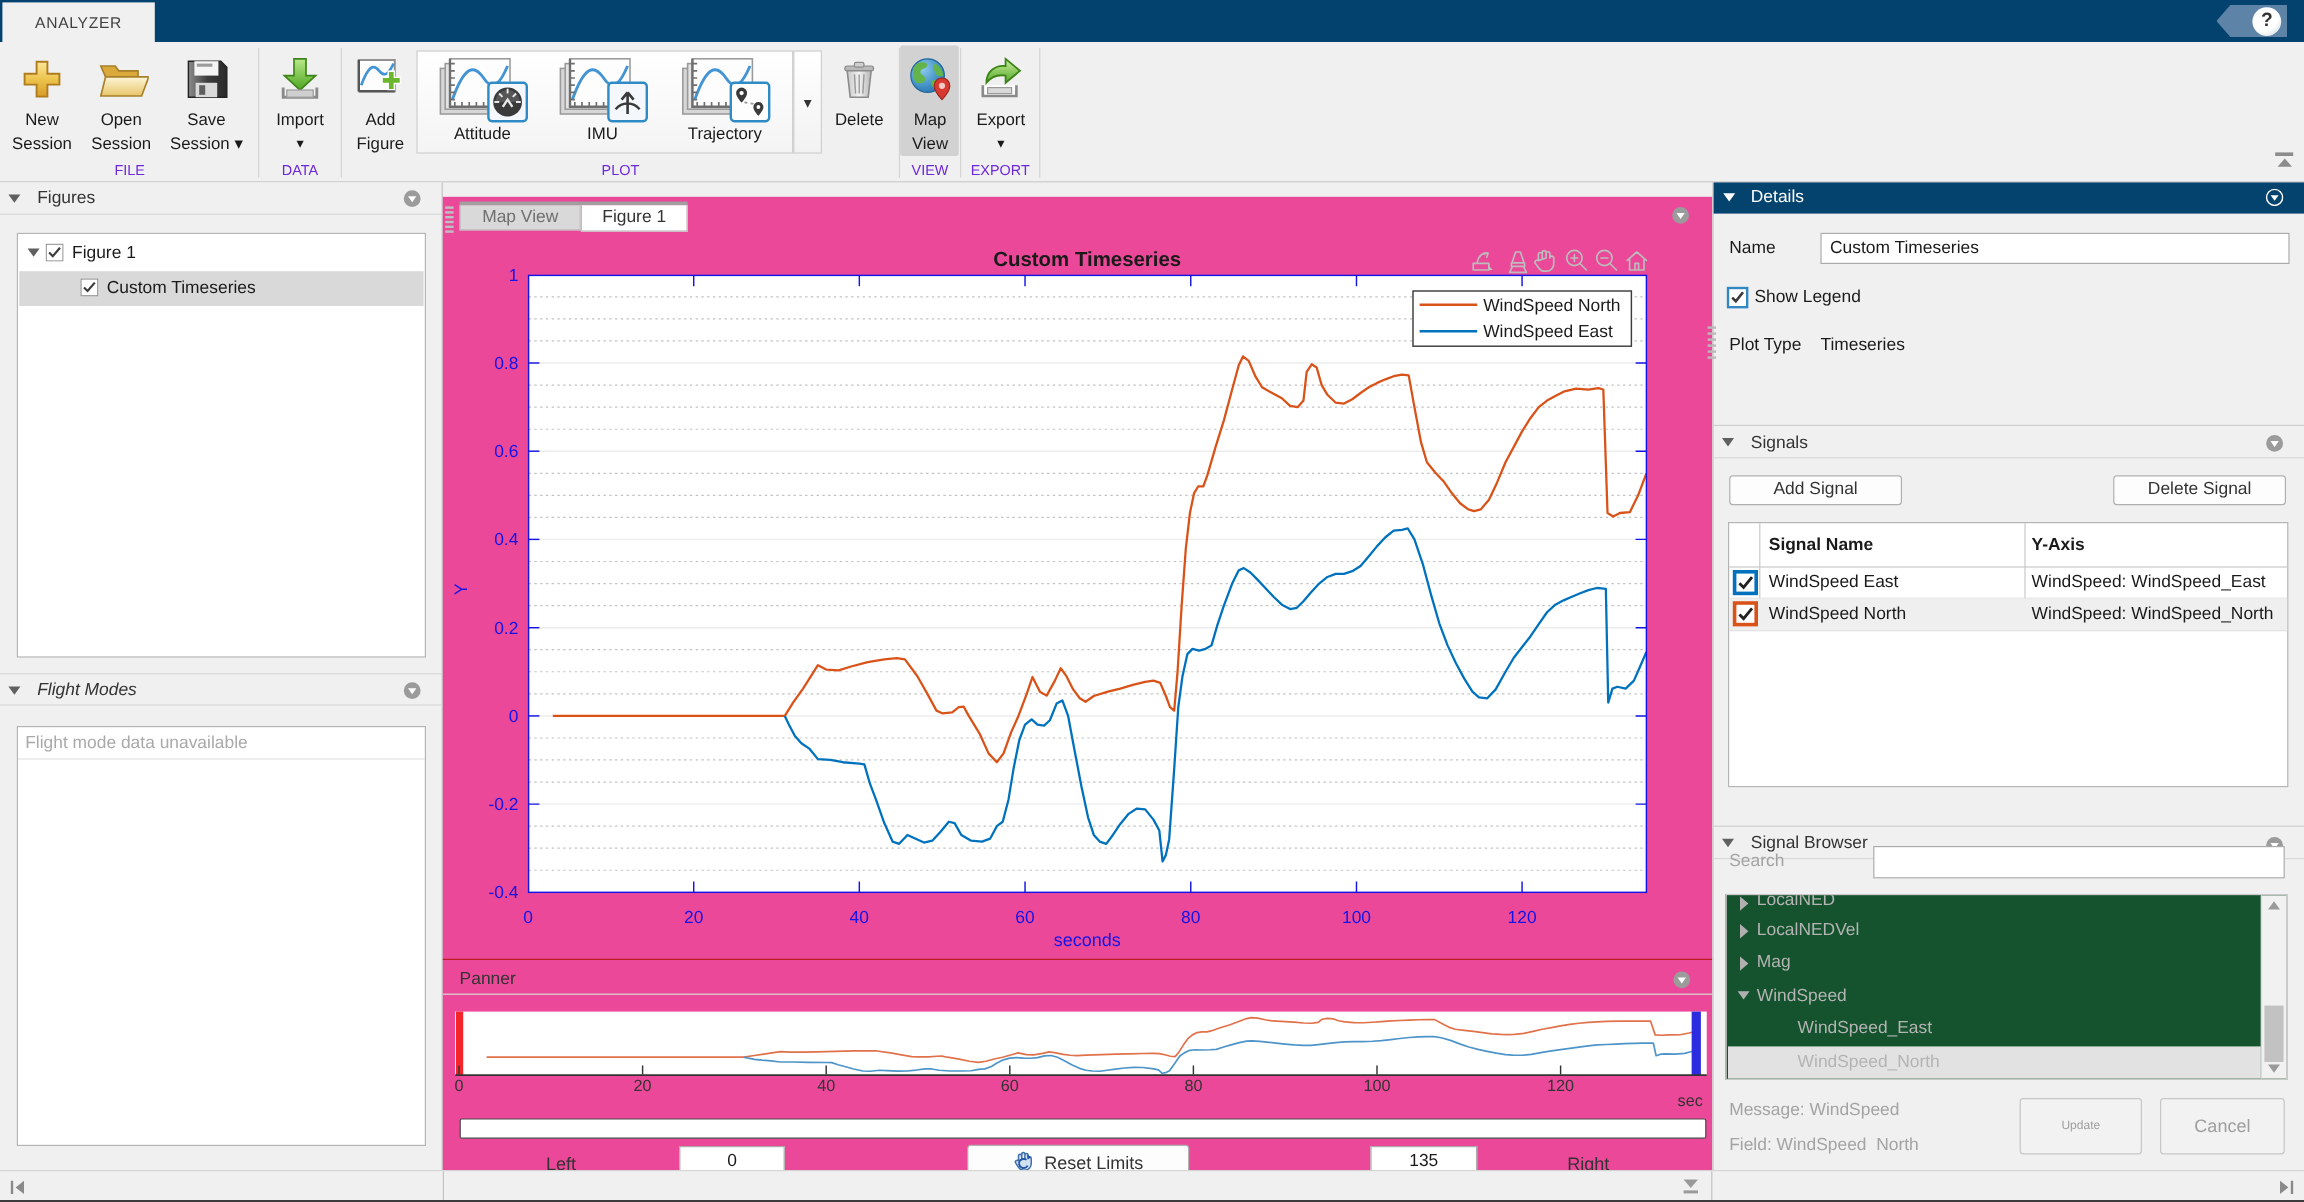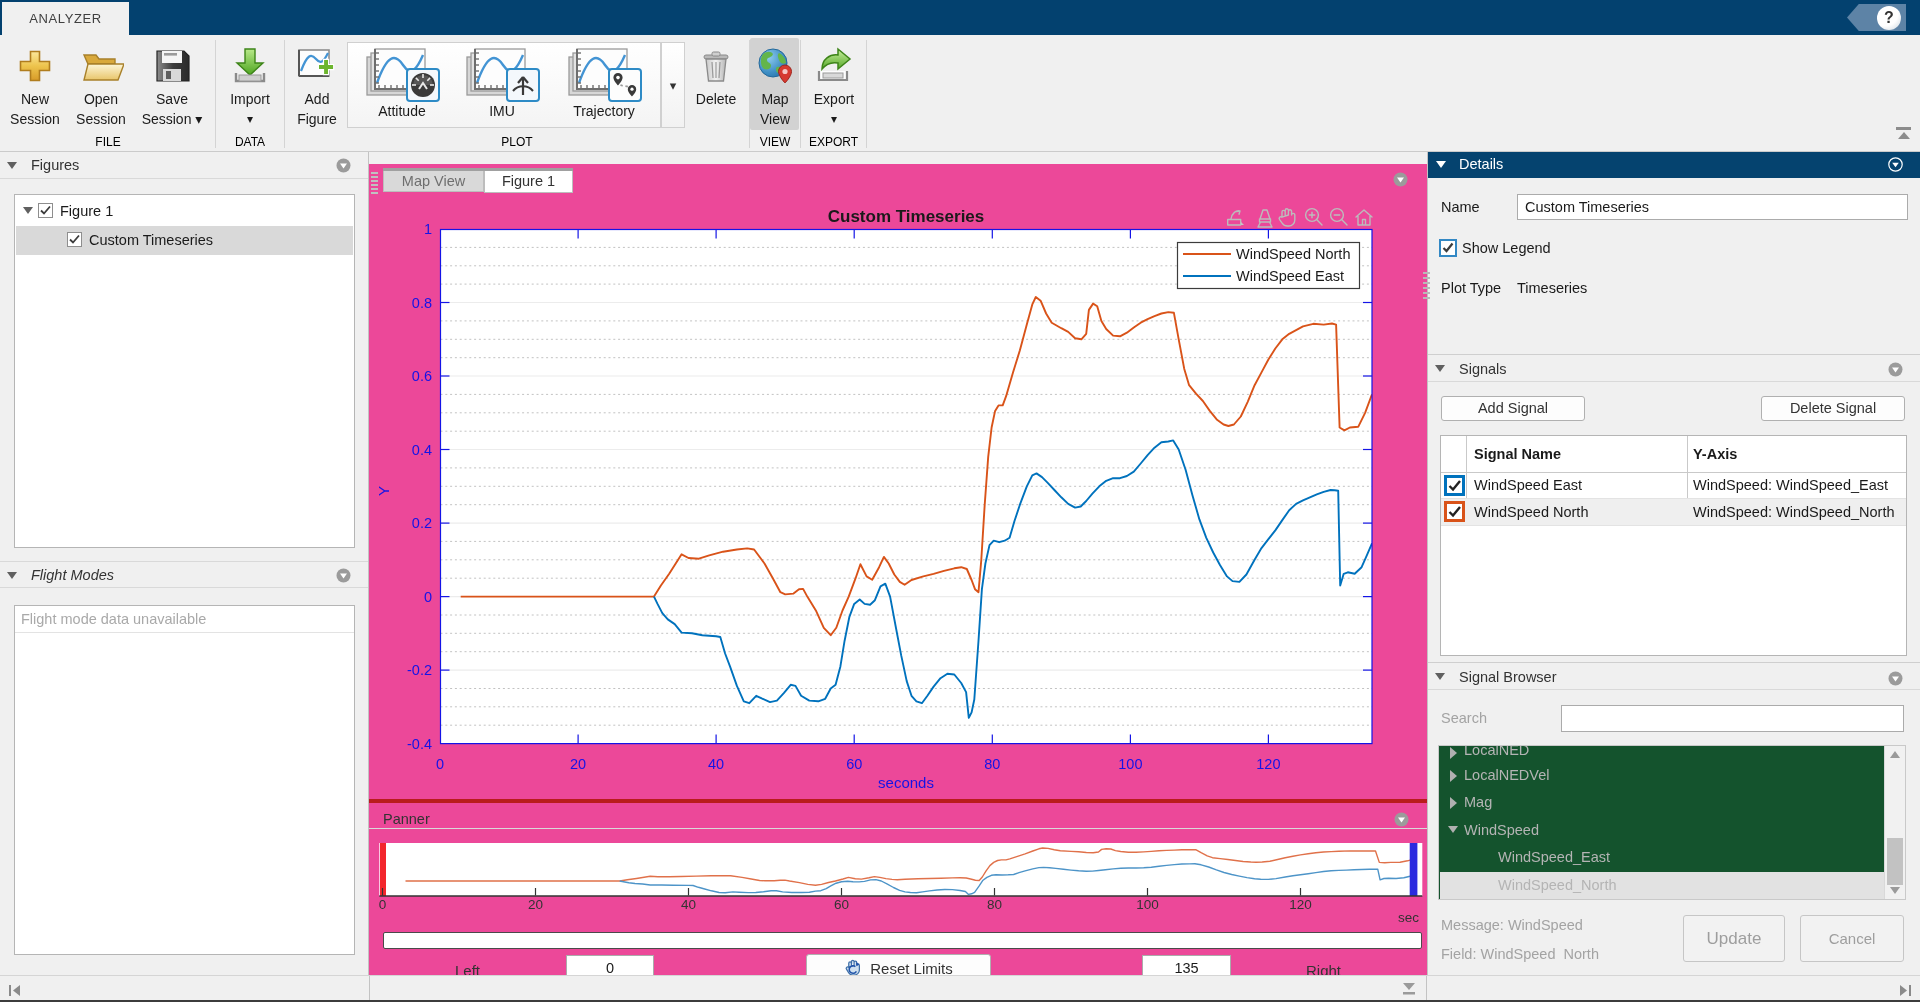--- a/index.html
+++ b/index.html
@@ -7,21 +7,21 @@
 
 
 #titlebar { position:absolute; left:0; top:0; width:1920px; height:35px; background:#03416f; }
 #antab { position:absolute; left:2px; top:2px; width:127px; height:33px; background:#f0f0f0; color:#404040; font-size:13px; letter-spacing:0.6px; text-align:center; line-height:33px; }
 #helpbtn { position:absolute; left:1847px; top:4px; width:59px; height:27px; background:#5d83a6; clip-path:polygon(20% 0,100% 0,100% 100%,20% 100%,0 50%); }
 #helpbtn .qc { position:absolute; right:5px; top:1.5px; width:24px; height:24px; border-radius:50%; background:radial-gradient(circle at 35% 30%, #ffffff 55%, #c9d4dd); color:#333; font-weight:bold; font-size:16px; text-align:center; line-height:24px; }
 
 
 #toolstrip { position:absolute; left:0; top:35px; width:1920px; height:117px; background:#f0f0f0; border-bottom:1px solid #cbcbcb; }
 .vsep { position:absolute; top:5px; height:108px; width:1px; background:#d4d4d4; }
-.glab { position:absolute; top:100px; height:16px; font-size:12px; color:#000000; text-align:center; }
+.glab { position:absolute; top:100px; height:16px; font-size:12px; color:#6d28d9; text-align:center; }
 .tbtn { position:absolute; top:0; height:96px; }
 .bicon { position:relative; margin:10px auto 0; height:42px; }
 .blab { position:absolute; width:100%; text-align:center; font-size:14px; color:#1a1a1a; height:20px; line-height:19px; }
 .gallery { position:absolute; left:347px; top:7px; width:314px; height:86px; background:linear-gradient(#ffffff,#f4f4f4); border:1px solid #d0d0d0; }
 .gitem { position:absolute; top:8px; height:84px; }
 .gicon { margin:2px auto 0; width:78px; height:58px; }
 .glabel { text-align:center; font-size:14px; color:#1a1a1a; margin-top:0px; }
 .gdrop { position:absolute; left:661px; top:7px; width:24px; height:86px; background:linear-gradient(#ffffff,#f2f2f2); border:1px solid #d0d0d0; color:#333; font-size:13px; text-align:center; line-height:86px; }
 .mapview { position:absolute; left:750px; top:3px; width:49px; height:92px; background:#d2d2d2; border-radius:2px; }
 #tscollapse { position:absolute; left:1896px; top:92px; width:16px; }
@@ -495,21 +495,21 @@
           <text x="898.4" y="577" text-anchor="middle" class="tl">120</text>
 <text x="19" y="299" text-anchor="middle" transform="rotate(-90 19 299)" style="font:15px 'Liberation Sans',sans-serif;fill:#1414e6">Y</text>
 <text x="536" y="596" text-anchor="middle" style="font:15px 'Liberation Sans',sans-serif;fill:#1414e6">seconds</text>
 <rect x="807.5" y="50.5" width="182" height="46" fill="#ffffff" stroke="#3c3c3c" stroke-width="1.2"></rect>
 <line x1="813" y1="62" x2="861" y2="62" stroke="#D95319" stroke-width="2"></line>
 <text x="866" y="67" style="font:14.5px 'Liberation Sans',sans-serif;fill:#1a1a1a">WindSpeed North</text>
 <line x1="813" y1="84" x2="861" y2="84" stroke="#0072BD" stroke-width="2"></line>
 <text x="866" y="89" style="font:14.5px 'Liberation Sans',sans-serif;fill:#1a1a1a">WindSpeed East</text>
 </svg></div>
 
-  <div class="phead" style="top:635px; border-top:4px solid #b91c1c; height:30px;">
+  <div class="phead" style="top:635px; border-top:1px solid #b91c1c; height:30px;">
         <span class="txt" style="left:14px;top:8px">Panner</span>
         <span class="gear" style="top:9px;right:18px"><svg width="15" height="15" viewBox="0 0 15 15">
             <circle cx="7.5" cy="7.5" r="7" fill="#9b9b9b"></circle>
             <path d="M4 5.5 h7 L7.5 10.5 Z" fill="#fff"></path>
           </svg></span>
       </div>
   <div class="abs" style="left:1px;top:666px;width:1056px;height:104px;"><svg id="panchart" width="1056" height="104" viewBox="0 0 1056 104">
 <rect x="9.3" y="13" width="1043" height="53" fill="#ffffff"></rect>
 <polyline points="35.5,51.0 249.7,51.0 257.3,49.8 266.5,48.5 280.2,46.3 287.9,46.7 299.4,46.8 310.9,46.5 326.2,46.1 341.4,45.8 352.9,45.7 360.6,45.8 372.1,47.4 381.2,49.0 389.6,50.5 395.0,50.8 404.2,50.7 410.3,50.2 414.9,50.1 419.5,51.0 429.4,52.6 437.8,54.4 445.5,55.3 451.6,54.4 458.5,52.5 465.4,51.0 473.0,49.0 478.4,47.4 485.3,48.8 491.4,49.1 499.0,47.8 504.4,46.6 509.8,47.4 515.9,48.6 522.0,49.4 527.3,49.7 535.0,49.2 548.0,48.8 559.5,48.5 571.0,48.2 582.4,47.9 590.1,47.8 596.2,48.0 601.6,49.2 605.4,50.2 609.2,50.5 612.3,47.0 616.1,40.9 619.9,35.6 623.7,32.4 627.6,30.5 631.4,29.9 636.0,29.9 639.8,28.9 647.5,26.3 655.1,23.9 662.8,21.0 668.9,18.8 672.7,18.0 678.1,18.4 684.2,19.8 690.3,20.8 701.0,21.4 708.6,21.8 716.3,22.5 723.2,22.7 728.5,22.0 731.6,19.4 736.2,18.7 740.8,19.0 745.4,20.6 750.7,21.5 758.4,22.2 766.0,22.3 773.7,21.9 781.3,21.4 789.0,20.8 796.6,20.4 804.3,20.1 811.9,19.8 819.6,19.7 825.7,19.7 831.1,22.7 837.2,25.9 842.5,27.7 850.2,28.6 857.8,29.5 865.5,30.5 873.1,31.5 880.8,32.0 886.1,32.2 892.2,32.0 899.9,31.2 907.6,29.5 915.2,27.7 922.9,26.3 930.5,24.9 938.2,23.7 945.8,22.7 953.5,22.0 961.1,21.6 968.8,21.2 980.2,20.9 991.7,21.0 1000.9,20.9 1005.5,21.0 1009.3,32.4 1014.7,32.7 1020.8,32.4 1030.0,32.3 1037.6,30.8 1045.2,28.7" fill="none" stroke="#e0714a" stroke-width="1.4" stroke-linejoin="round"></polyline>
 <polyline points="249.7,51.0 253.5,51.8 258.8,52.8 265.0,53.5 272.6,54.0 280.2,55.0 291.7,55.0 303.2,55.3 318.5,55.4 323.1,55.5 328.4,57.3 333.8,58.7 341.4,60.8 349.1,62.5 355.2,62.7 362.9,61.9 369.0,62.2 378.2,62.6 385.8,62.5 393.5,61.7 401.1,60.7 406.5,60.8 412.6,61.9 421.8,62.5 431.7,62.5 439.4,62.3 445.5,61.1 450.8,60.7 456.2,58.7 460.8,55.9 466.1,53.2 471.5,51.8 477.6,51.3 483.0,51.8 489.1,51.9 494.5,51.4 500.6,49.9 505.9,49.6 511.3,51.0 517.4,54.2 523.5,57.5 529.6,60.3 535.0,61.9 540.4,62.5 546.5,62.7 552.6,61.9 559.5,60.9 567.1,60.0 574.8,59.5 582.4,59.6 590.1,60.5 595.4,61.5 598.5,64.4 601.6,63.8 604.6,62.3 609.2,55.9 613.0,50.2 616.9,47.4 621.4,45.3 626.0,44.8 632.1,45.0 638.3,44.8 643.6,44.5 649.0,42.7 655.1,40.9 662.8,38.9 668.9,37.6 673.5,37.4 679.6,37.8 685.7,38.4 693.4,39.3 701.0,40.1 708.6,40.8 716.3,41.2 722.4,41.1 728.5,40.5 735.4,39.7 743.1,38.9 750.7,38.2 758.4,38.0 766.0,38.0 773.7,37.7 781.3,37.2 789.0,36.3 796.6,35.4 804.3,34.6 811.9,34.0 819.6,33.9 824.9,33.8 831.1,34.8 838.7,37.0 846.4,39.9 854.0,42.5 861.7,44.5 869.3,46.1 877.0,47.6 884.6,48.8 890.7,49.3 898.4,49.4 906.0,48.6 915.2,47.0 922.9,45.7 930.5,44.7 938.2,43.7 945.8,42.6 953.5,41.5 961.1,40.8 968.8,40.4 976.4,40.1 984.1,39.7 991.7,39.5 999.4,39.3 1003.9,39.3 1007.8,39.3 1010.1,49.8 1013.9,48.5 1018.5,48.3 1026.1,48.5 1033.8,47.8 1039.1,46.5 1045.2,45.1" fill="none" stroke="#4d94c8" stroke-width="1.4" stroke-linejoin="round"></polyline>
@@ -597,21 +597,21 @@
     <div style="position:absolute;left:0;top:63px;width:100%;height:27px;background:#efefef;">
       <div style="position:absolute;left:2.5px;top:2px;width:21px;height:21px;background:#fff;border:3px solid #D95319;"><svg width="15" height="15" viewBox="0 0 15 15">
               <path d="M2.5 8 L6 11.5 L13 3" fill="none" stroke="#222" stroke-width="2.4"></path>
             </svg></div>
       <div class="flab" style="left:33px;top:5px;">WindSpeed North</div>
       <div class="flab" style="left:252px;top:5px;">WindSpeed: WindSpeed_North</div>
       <div style="position:absolute;left:0;bottom:0;width:100%;height:1px;background:#e3e3e3"></div>
     </div>
   </div>
 
-  <div class="phead" style="top:510px; border-top:1px solid #cfcfcf; height:28px;">
+  <div class="phead" style="top:536px; border-top:1px solid #cfcfcf; height:28px;">
         <span class="tri"></span>
         <span class="txt" style="top:6px">Signal Browser</span>
         <span class="gear" style="top:8px"><svg width="15" height="15" viewBox="0 0 15 15">
             <circle cx="7.5" cy="7.5" r="7" fill="#9b9b9b"></circle>
             <path d="M4 5.5 h7 L7.5 10.5 Z" fill="#fff"></path>
           </svg></span>
       </div>
   <div class="graytxt" style="left:13px;top:558px;">Search</div>
   <div class="input" style="left:133px;top:553px;width:343px;height:27px;"></div>
   <div class="abs" style="left:10px;top:593px;width:468px;height:155px;background:#14532d;border:1px solid #c9c9c9;overflow:hidden;">
@@ -627,21 +627,21 @@
     <div style="position:absolute;left:1px;top:126px;width:444px;height:27px;background:#e2e2e2;"></div>
     <span class="treetxt" style="left:59px;top:131px;">WindSpeed_North</span>
     <div style="position:absolute;right:0;top:0;width:21px;height:100%;background:#f1f1f1;border-left:1px solid #d9d9d9;">
       <div style="width:0;height:0;border:5px solid transparent;border-bottom:7px solid #9a9a9a;border-top:none;margin:5px auto 0;"></div>
       <div style="position:absolute;left:2px;top:92px;width:16px;height:47px;background:#c2c2c2;"></div>
       <div style="position:absolute;bottom:5px;left:5px;width:0;height:0;border:5px solid transparent;border-top:7px solid #9a9a9a;border-bottom:none;"></div>
     </div>
   </div>
   <div class="graytxt" style="left:13px;top:765px;">Message: WindSpeed</div>
   <div class="graytxt" style="left:13px;top:794px;text-align:right;">Field: WindSpeed&nbsp; North</div>
-  <div class="btn dis" style="left:255px;top:763px;width:102px;height:47px;line-height:45px;font-size:17px;">Update</div>
+  <div class="btn dis" style="left:255px;top:763px;width:102px;height:47px;line-height:45px;font-size:10px;">Update</div>
   <div class="btn dis" style="left:372px;top:763px;width:104px;height:47px;line-height:45px;font-size:15px;">Cancel</div>
 </div>
 
 <div id="bottombar">
   <div class="abs" style="left:8px;top:7px;"><svg width="14" height="13" viewBox="0 0 14 13">
           <rect x="1" y="1" width="2" height="11" fill="#8a8a8a"></rect>
           <path d="M12 1 L5 6.5 L12 12 Z" fill="#8a8a8a"></path>
         </svg></div>
   <div class="abs" style="left:1402px;top:6px;"><svg width="14" height="15" viewBox="0 0 14 15">
           <path d="M1 1 L7 8 L13 1 Z" fill="#9a9a9a"></path>

